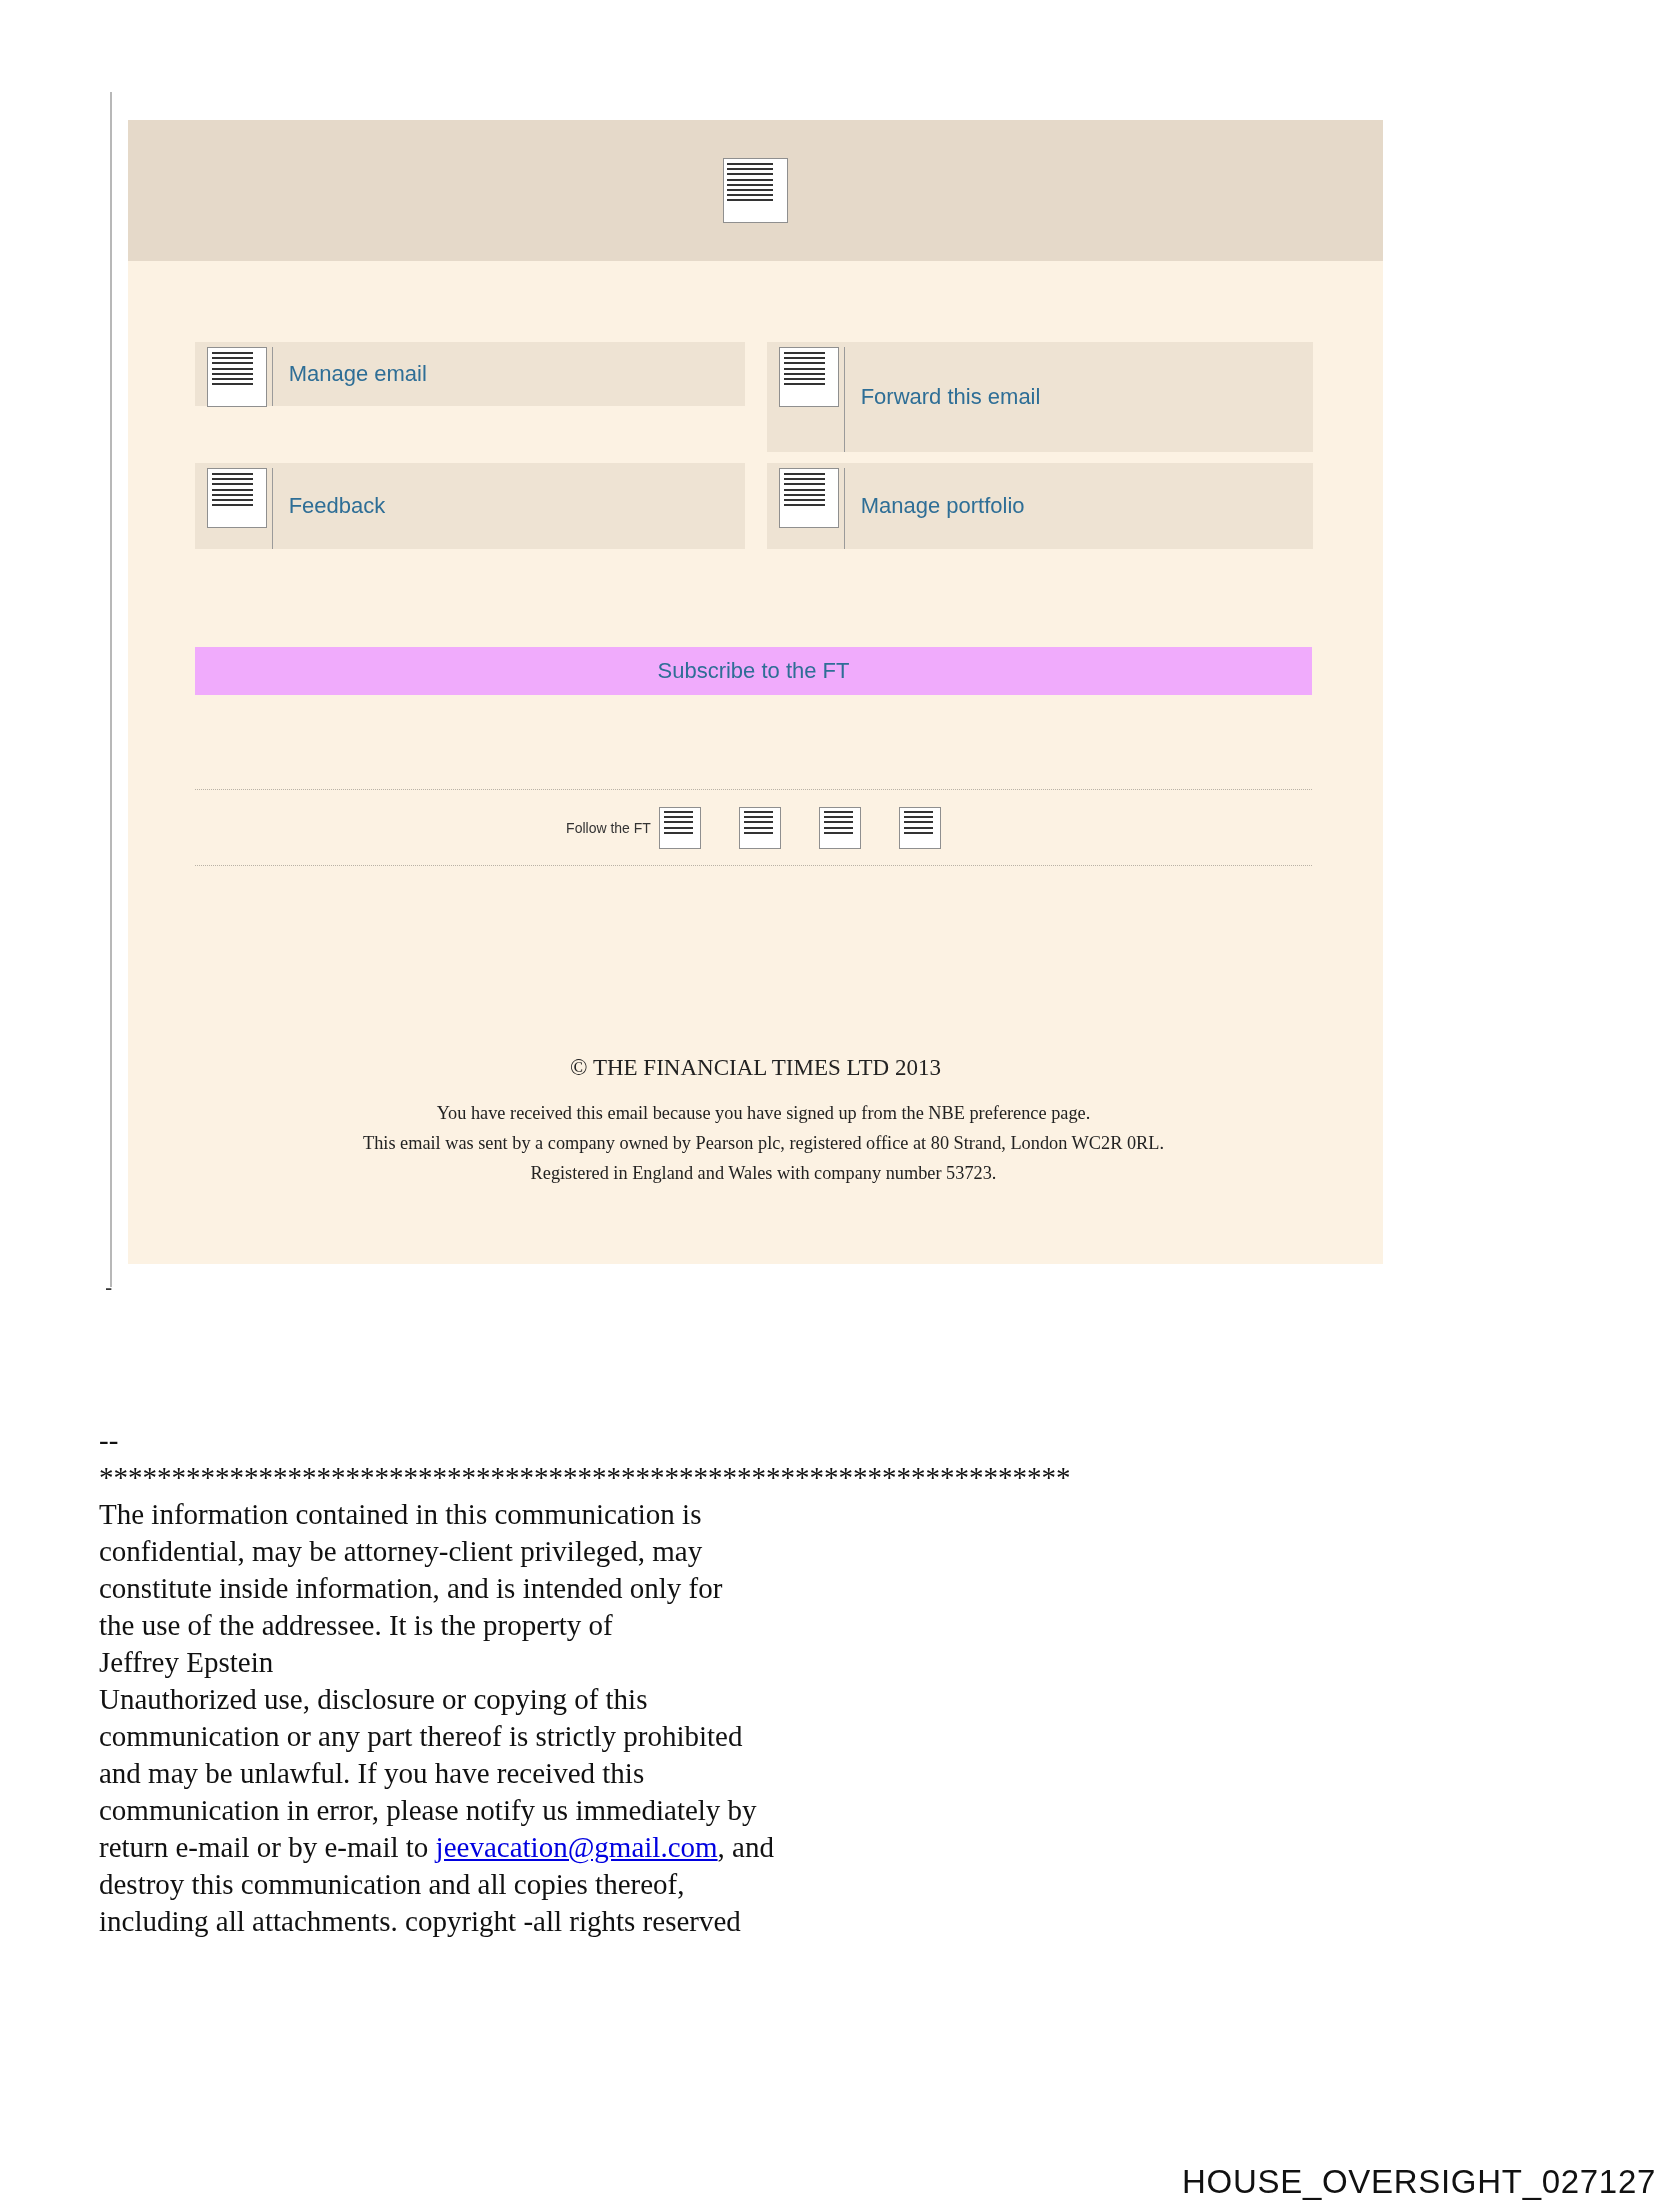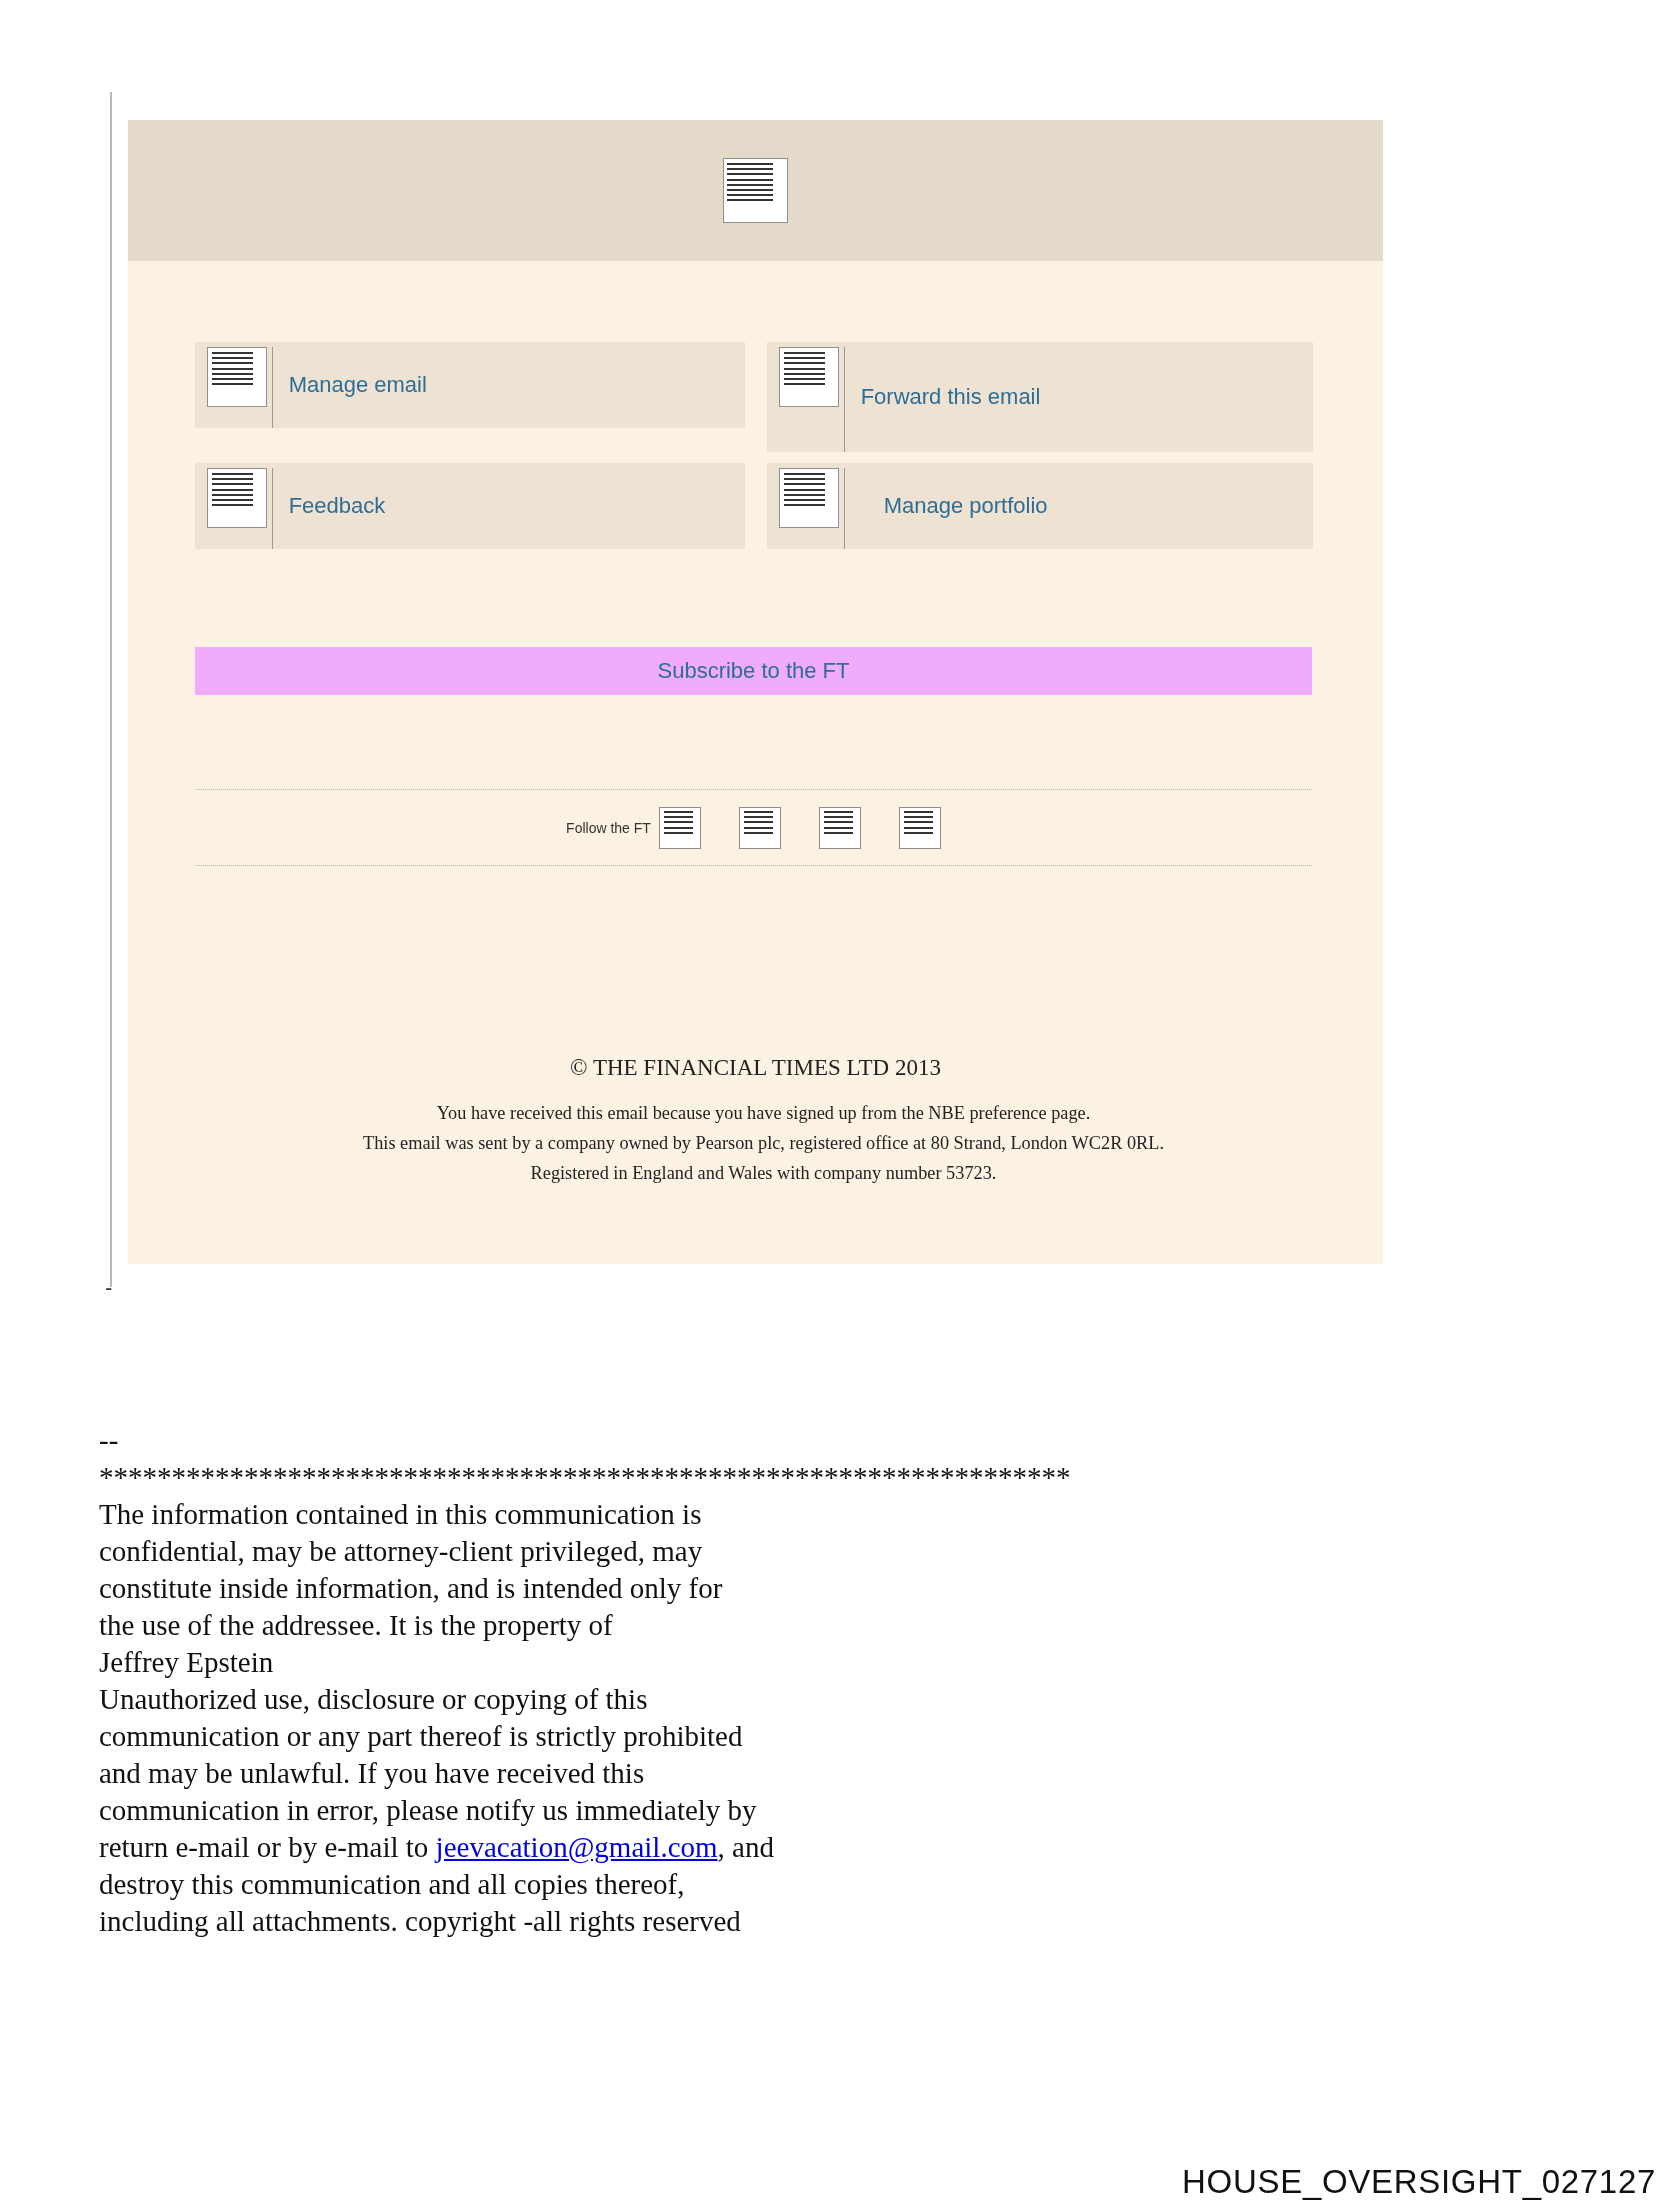--- a/index.html
+++ b/index.html
@@ -20,24 +20,24 @@
     background:repeating-linear-gradient(to bottom, #333 0 2px, transparent 2px 5.2px); }
 
   .logo-ph { position:absolute; left:50%; top:38px; width:65px; height:65px; margin-left:-33px; }
 
   .action-btn { position:absolute; background:#eee3d3; display:flex; align-items:stretch; cursor:pointer; }
   .action-btn .icon-col { margin:5.2px 0 0 11.8px; padding-right:5.2px; border-right:1.3px solid #9a9a9a; height:calc(100% - 5.2px); }
   .action-btn .icon-col .img-ph { width:60px; height:60px; }
   .action-btn .label-col { display:flex; align-items:center; margin-left:15.7px; }
   .action-btn .label-col span { color:#2e6e96; font-size:22px; }
 
-  .btn-1 { left:67px; top:222px; width:550px; height:86px; }
+  .btn-1 { left:67px; top:222px; width:550px; height:64px; }
   .btn-2 { left:639px; top:222px; width:546px; height:110px; }
   .btn-3 { left:67px; top:343px; width:550px; height:86px; }
-  .btn-4 { left:639px; top:343px; width:546px; height:86px;gap:23px; }
+  .btn-4 { left:639px; top:343px; width:546px; height:86px; }
 
   .subscribe-bar { position:absolute; left:67px; top:527px; width:1117px; height:48px; background:#f0abfc;
     display:flex; align-items:center; justify-content:center; cursor:pointer; }
   .subscribe-bar span { color:#2e6e96; font-size:22px; }
 
   .follow-bar { position:absolute; left:67px; top:669px; width:1117px; height:77px;
     border-top:1.3px dotted #b9b2a6; border-bottom:1.3px dotted #b9b2a6;
     display:flex; align-items:center; justify-content:center; }
   .follow-label { font-size:14px; color:#333333; margin-right:8px; }
   .social-ph { width:42px; height:42px; margin-right:38px; cursor:pointer; }

